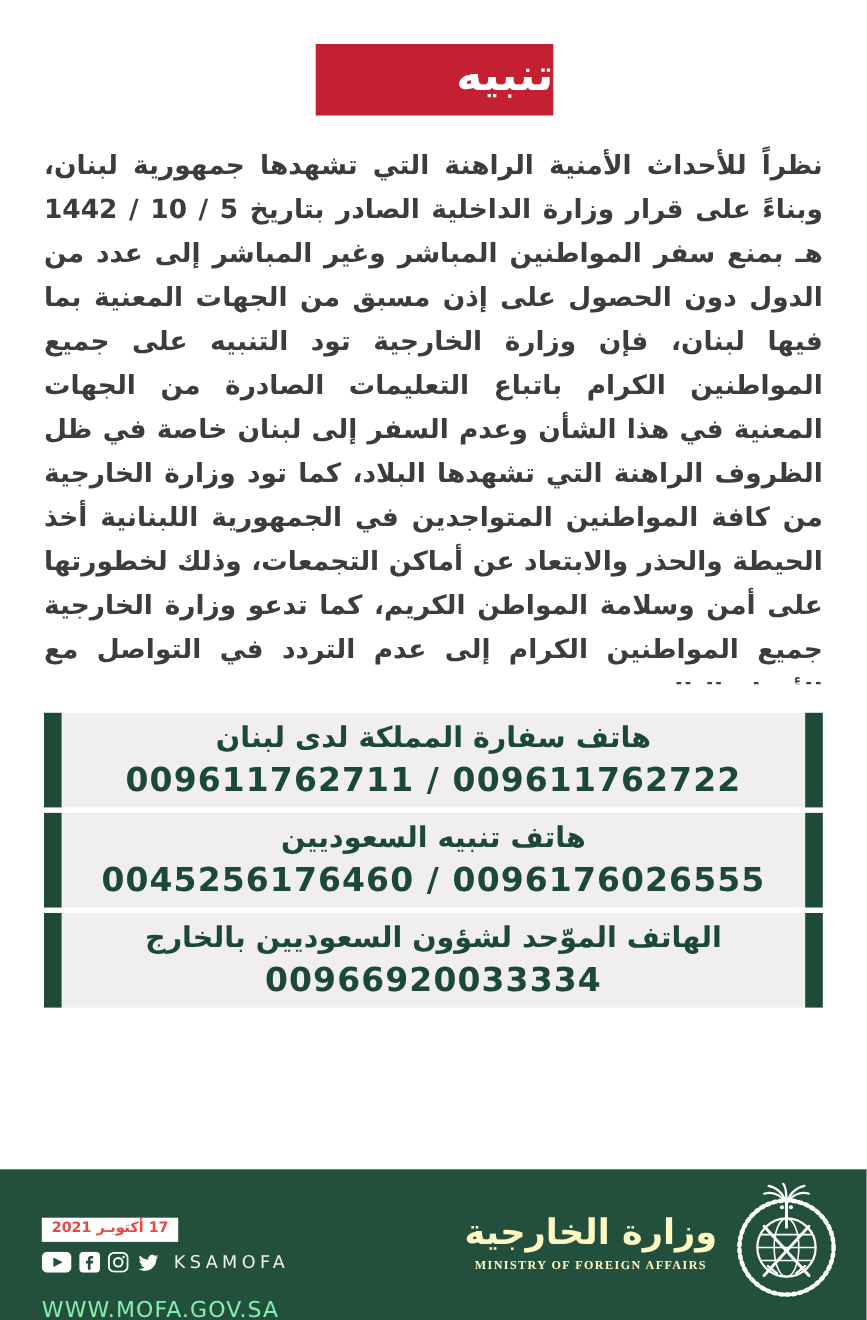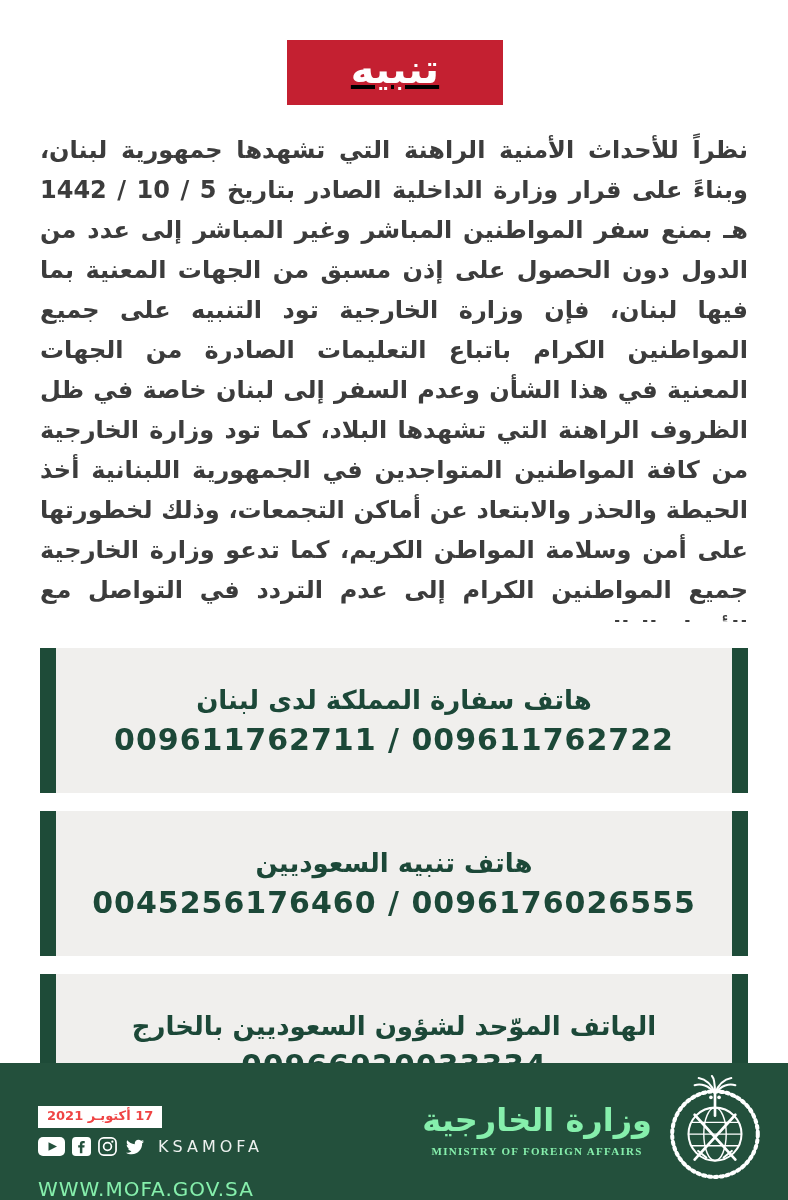--- a/index.html
+++ b/index.html
@@ -5,56 +5,56 @@
   * { margin:0; padding:0; box-sizing:border-box; }
   html,body { background:#e8e8e8; }
   .page {
     width:788px; height:1200px; position:relative; background:#ffffff;
     overflow:hidden; font-family:"DejaVu Sans", sans-serif; margin:0 auto;
   }
 
   
   .banner {
     position:absolute; top:40px; left:287px; width:216px; height:65px;
-    background:#C42031; display:flex; align-items:center; justify-content:center;text-decoration:underline;
+    background:#C42031; display:flex; align-items:center; justify-content:flex-end;
   }
   .banner-label { color:#fff; font-size:40px; font-weight:bold; line-height:1; padding-bottom:8px; }
 
   
   .notice-text {
     position:absolute; top:130px; left:40px; right:40px; height:492px; overflow:hidden;
     direction:rtl; text-align:justify; font-size:24px; font-weight:bold;
     line-height:40px; color:#3C3C3C;
   }
 
   
   .boxes { position:absolute; top:648px; left:40px; right:40px; }
   .contact-box {
-    height:145px; margin-bottom:18px; background:#F0EFED;
+    height:86px; margin-bottom:5px; background:#F0EFED;
     border-left:16px solid #1E4B38; border-right:16px solid #1E4B38;
     display:flex; flex-direction:column; align-items:center; justify-content:center;
     direction:rtl;
   }
   .box-title   { color:#1C4838; font-size:26px; font-weight:bold; line-height:1.25; }
   .box-numbers { color:#1C4838; font-size:30px; font-weight:bold; direction:ltr; margin-top:5px; letter-spacing:1px; }
 
   
   .footer { position:absolute; left:0; bottom:0; width:788px; height:137px; background:#23503C; }
   .footer-left { position:absolute; left:38px; top:42px; }
   .date-badge {
     display:inline-block; background:#fff; color:#ef4444; font-size:13px;
     font-weight:bold; padding:2px 9px 3px; direction:rtl; line-height:1.3;
   }
   .social-row { display:flex; align-items:center; margin-top:8px; height:22px; }
   .social-icon { margin-right:7px; display:flex; align-items:center; }
   .social-handle { color:rgba(255,255,255,.92); font-size:16px; letter-spacing:4px; margin-left:5px; }
   .website { color:#86efac; font-size:20px; letter-spacing:1px; margin-top:19px; }
 
   .footer-right { position:absolute; right:26px; top:12px; display:flex; align-items:center; }
-  .ministry-text { text-align:center; margin-right:16px; color:#86efac; }
+  .ministry-text { text-align:center; margin-right:16px; color:#fef9c3; }
   .ministry-ar { font-size:32px; font-weight:bold; line-height:1.25; direction:rtl; }
   .ministry-en { font-size:11px; font-family:"Liberation Serif", serif; font-weight:bold; letter-spacing:1.3px; margin-top:5px; }
   .emblem svg { display:block; }
 </style>
 </head>
 <body>
 
 <div class="page">
 
   <div class="banner">

